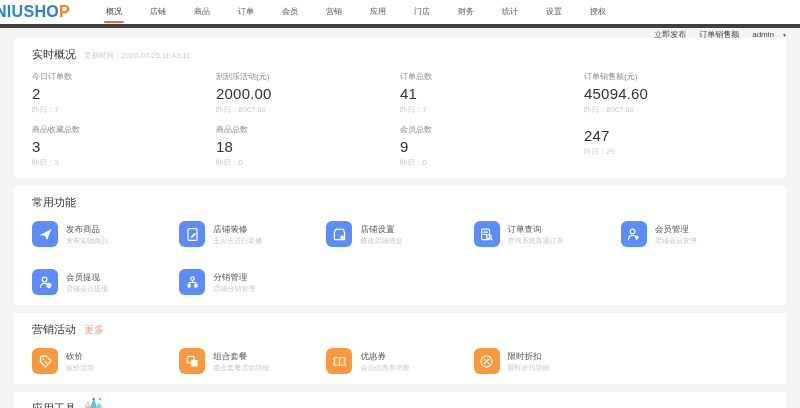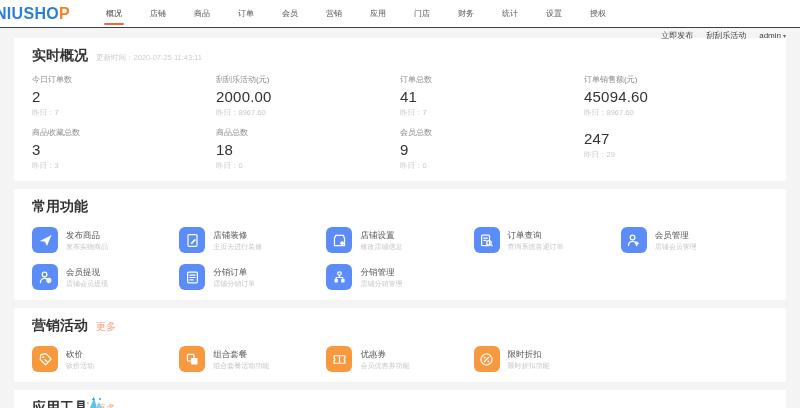--- a/index.html
+++ b/index.html
@@ -4,53 +4,53 @@
 <style>
   * { margin:0; padding:0; box-sizing:border-box; }
   html,body { width:800px; height:408px; overflow:hidden; }
   body {
     font-family:"Liberation Sans","DejaVu Sans",sans-serif;
     background:#f4f4f5; color:#333; position:relative;
   }
   
   .topbar {
     height:28px; background:#fff; display:flex; align-items:center;
-    padding:0 14px 0 0; border-bottom:1px solid #404040; position:relative;
+    padding:0 14px 0 0; border-bottom:4px solid #404040; position:relative;
   }
   .logo { font-size:16px; font-weight:800; letter-spacing:.3px; color:#2b7fd9;
           margin-left:-5px; cursor:pointer; white-space:nowrap; }
   .logo .logo-p { color:#f5811f; }
   .mainnav { display:flex; margin-left:22px; height:28px; }
   .nav-item {
     font-size:8px; color:#555; padding:0 14px; height:28px; line-height:28px;
     position:relative; cursor:pointer; white-space:nowrap;
   }
   .nav-item.active { color:#3c3c3c; font-weight:normal; }
   .nav-item.active::after {
     content:""; position:absolute; left:12px; right:12px; bottom:3px;
     height:2px; background:#f2683a; border-radius:1px;
   }
   .topbar-right { margin-left:auto; display:flex; align-items:center; gap:13px; font-size:8px; color:#444;margin-top:44px; }
   .topbar-link { cursor:pointer; }
-  .user-menu { cursor:pointer; display:flex; align-items:center; gap:2px; }
+  .user-menu { cursor:pointer; display:flex; align-items:center; gap:9px; }
   .caret { font-size:6px; color:#666; }
   
   .card { background:#fff; margin:0 14px 8px; padding:9px 18px 10px; border-radius:2px; }
   .card.first { margin-top:10px; }
   .card-head { display:flex; align-items:baseline; gap:8px; }
-  .card-title { font-size:14px; font-weight:bold; color:#333; }
+  .card-title { font-size:11px; font-weight:normal; color:#333; }
   .update-time { font-size:7.5px; color:#ccc; }
   .more-link { font-size:10px; color:#fa9e74; cursor:pointer; }
   
   .stats-grid { display:grid; grid-template-columns:repeat(4,1fr); row-gap:9px; margin-top:9px; }
   .stat-label { font-size:8px; color:#8d8d8d; }
   .stat-value { font-size:15px; color:#333; margin:3px 0 3px; letter-spacing:.2px; }
   .stat-yesterday { font-size:7.5px; color:#c9c9c9; }
   
-  .items-grid { display:grid; grid-template-columns:repeat(5,1fr); row-gap:11px; margin-top:11px; }
+  .items-grid { display:grid; grid-template-columns:repeat(5,1fr); row-gap:22px; margin-top:11px; }
   .feature-item { display:flex; align-items:center; gap:8px; cursor:pointer; }
   .icon-tile { width:26px; height:26px; border-radius:6px; flex:0 0 26px;
                display:flex; align-items:center; justify-content:center; }
   .icon-tile svg { width:15px; height:15px; display:block; }
   .item-title { font-size:8.5px; color:#555; line-height:10px; white-space:nowrap; }
   .item-sub { font-size:7px; color:#c6c6c6; line-height:9px; margin-top:2px; white-space:nowrap; }
   
   .floating-deco { position:absolute; left:84px; top:394px; width:26px; height:14px; }
 </style>
 </head>
@@ -67,21 +67,21 @@
       <div class="nav-item">营销</div>
       <div class="nav-item">应用</div>
       <div class="nav-item">门店</div>
       <div class="nav-item">财务</div>
       <div class="nav-item">统计</div>
       <div class="nav-item">设置</div>
       <div class="nav-item">授权</div>
     </nav>
   <div class="topbar-right">
     <span class="topbar-link">立即发布</span>
-    <span class="topbar-link">刮刮乐活动</span>
+    <span class="topbar-link">订单销售额</span>
     <span class="user-menu">
       <span>admin</span>
       <span class="caret">▾</span>
     </span>
   </div>
 </header>
 
 <section class="card first">
   <div class="card-head">
     <span class="card-title">实时概况</span>
@@ -205,32 +205,20 @@
             <svg viewBox="0 0 16 16">
               <circle cx="7" cy="4.8" r="2.5" fill="none" stroke="#fff" stroke-width="1.3" stroke-linecap="round" stroke-linejoin="round"></circle>
               <path d="M2.6 13.6 c0-3 2-4.7 4.4-4.7 s4.4 1.7 4.4 4.7" fill="none" stroke="#fff" stroke-width="1.3" stroke-linecap="round" stroke-linejoin="round"></path>
               <circle cx="11.6" cy="11" r="2.1" fill="none" stroke="#fff" stroke-width="1.3" stroke-linecap="round" stroke-linejoin="round"></circle>
               <path d="M10.8 10.4 l.8 1 .8-1" fill="none" stroke="#fff" stroke-width="1.3" stroke-linecap="round" stroke-linejoin="round"></path>
             </svg>
           </span>
           <span>
             <div class="item-title">会员提现</div>
             <div class="item-sub">店铺会员提现</div>
-          </span>
-        </div>
-        <div class="feature-item">
-          <span class="icon-tile" style="background:#5b8cf7">
-            <svg viewBox="0 0 16 16">
-              <rect x="2.8" y="2.2" width="10.4" height="11.6" rx="1.2" fill="none" stroke="#fff" stroke-width="1.3" stroke-linecap="round" stroke-linejoin="round"></rect>
-              <path d="M5.2 5.4 h5.6 M5.2 8 h5.6 M5.2 10.6 h3.6" fill="none" stroke="#fff" stroke-width="1.3" stroke-linecap="round" stroke-linejoin="round"></path>
-            </svg>
-          </span>
-          <span>
-            <div class="item-title">分销订单</div>
-            <div class="item-sub">店铺分销订单</div>
           </span>
         </div>
         <div class="feature-item">
           <span class="icon-tile" style="background:#5b8cf7">
             <svg viewBox="0 0 16 16">
               <circle cx="8" cy="3.8" r="1.9" fill="none" stroke="#fff" stroke-width="1.3" stroke-linecap="round" stroke-linejoin="round"></circle>
               <path d="M8 5.7 V8 M8 8 H4.4 V9.6 M8 8 h3.6 V9.6" fill="none" stroke="#fff" stroke-width="1.3" stroke-linecap="round" stroke-linejoin="round"></path>
               <rect x="2.6" y="9.6" width="3.6" height="3.6" rx=".6" fill="#fff"></rect>
               <rect x="9.8" y="9.6" width="3.6" height="3.6" rx=".6" fill="#fff"></rect>
             </svg>

